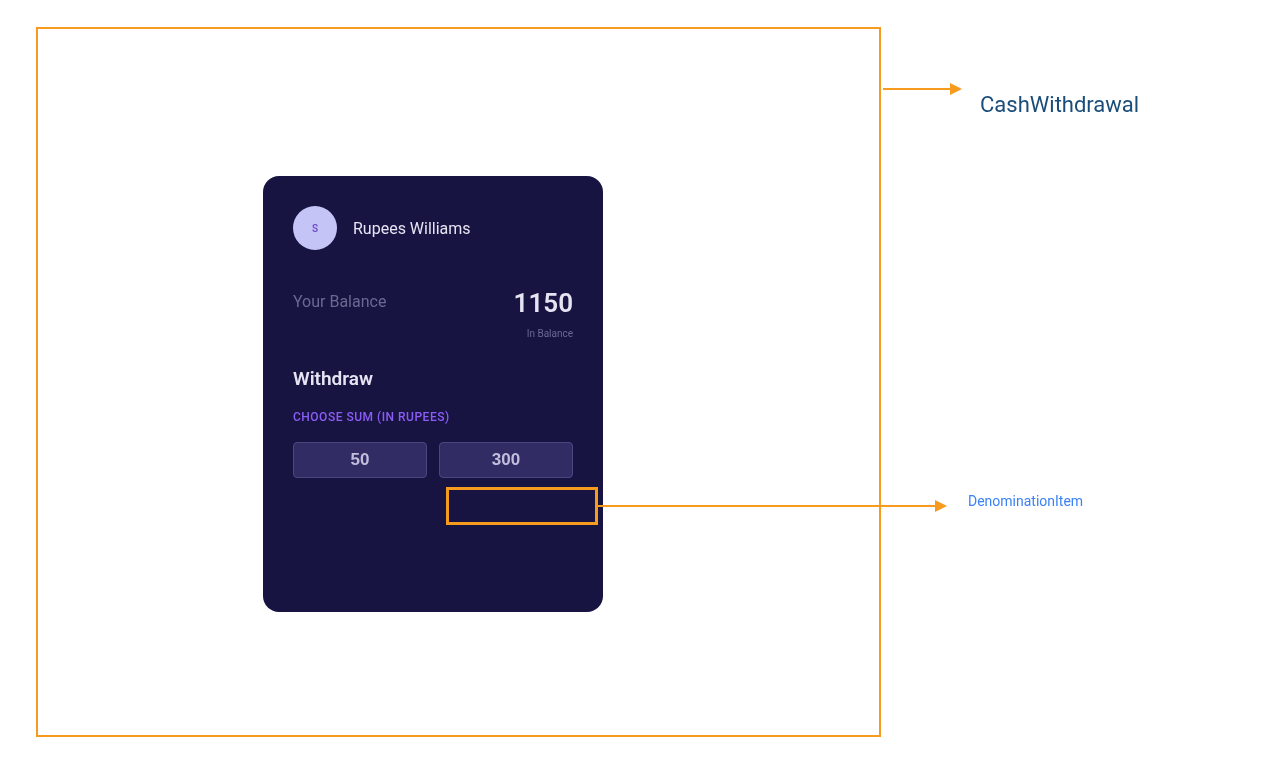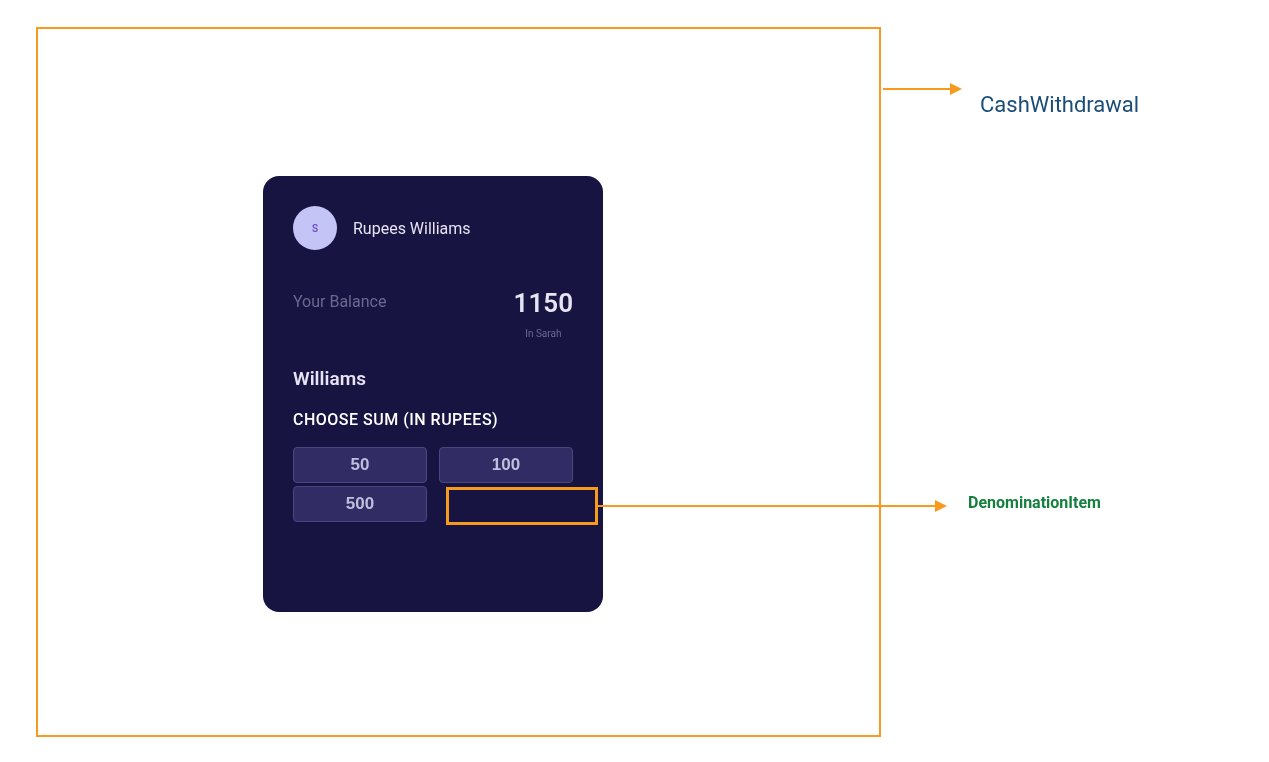--- a/index.html
+++ b/index.html
@@ -71,21 +71,21 @@
     }
     
     .balance-label {
       color: #6b6891;
       font-size: 16px;
       font-weight: 400;
       padding-top: 4px;
     }
     
     .balance-right {
-      text-align: center;
+      text-align: right;
     }
     
     .balance-amount {
       color: #e6e3f3;
       font-size: 26px;
       font-weight: 600;
     }
     
     .balance-unit {
       color: #6b6891;
@@ -97,31 +97,31 @@
     
     .withdraw-title {
       color: #e6e3f3;
       font-size: 19px;
       font-weight: 600;
       margin-top: 28px;
       margin-bottom: 20px;
     }
     
     .choose-label {
-      color: #ffffff;
-      font-size: 16px;
+      color: #8b5cf6;
+      font-size: 12px;
       font-weight: 500;
       letter-spacing: 0.5px;
       margin-bottom: 18px;
     }
     
     .denom-grid {
       display: grid;
       grid-template-columns: 1fr 1fr;
-      gap: 3px 12px;
+      gap: 28px 12px;
     }
     
     .denom-btn {
       background: #312c63;
       border: 1px solid #4a4680;
       color: #c0bddd;
       font-size: 17px;
       font-weight: 600;
       height: 36px;
       border-radius: 4px;
@@ -187,53 +187,52 @@
       height: 0;
       border-left: 12px solid #f79b1e;
       border-top: 6px solid transparent;
       border-bottom: 6px solid transparent;
     }
     
     .label-2 {
       position: absolute;
       left: 968px;
       top: 493px;
-      color: #15803d;
-      font-size: 16px;
-      font-weight: 700;
+      color: #3b82f6;
+      font-size: 14px;
+      font-weight: 400;
     }
   </style>
 </head>
 <body>
 
 <div class="outer-frame"></div>
 
 <div class="cash-card">
   <div class="user-row">
     <div class="avatar">
       <span>S</span>
     </div>
     <div class="user-name">Rupees Williams</div>
   </div>
 
   <div class="balance-row">
     <div class="balance-label">Your Balance</div>
     <div class="balance-right">
       <div class="balance-amount">1150</div>
-      <span class="balance-unit">In Sarah</span>
+      <span class="balance-unit">In Balance</span>
     </div>
   </div>
 
-  <div class="withdraw-title">Williams</div>
+  <div class="withdraw-title">Withdraw</div>
   <div class="choose-label">CHOOSE SUM (IN RUPEES)</div>
 
   <div class="denom-grid">
     <button class="denom-btn">50</button>
-    <button class="denom-btn">100</button>
-    <button class="denom-btn">500</button>
+    <button class="denom-btn">300</button>
   </div>
 </div>
 
 <div class="denom-highlight"></div>
 
 <div class="arrow-line-1"></div>
 <div class="arrow-head-1"></div>
 <div class="label-1">CashWithdrawal</div>
 
 <div class="arrow-line-2"></div>

